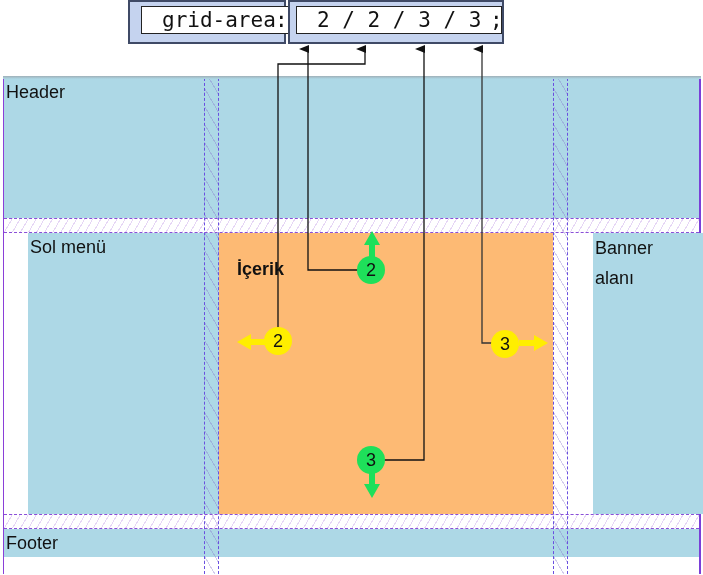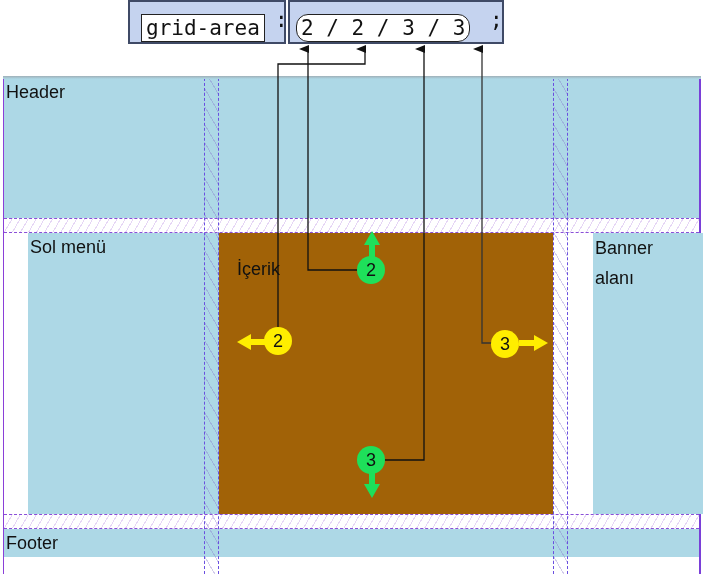--- a/index.html
+++ b/index.html
@@ -1,41 +1,41 @@
 <!DOCTYPE html>
 <html><head>
 <meta charset="utf-8">
 <style>
   html,body{margin:0;padding:0;}
   body{width:703px;height:575px;position:relative;background:#ffffff;overflow:hidden;
        font-family:"DejaVu Sans","Liberation Sans",sans-serif;}
   .code-box{position:absolute;top:0;height:44px;background:#c5d3ef;border:2px solid #3f4a66;box-sizing:border-box;}
-  .code-inner{position:absolute;top:12px;height:28px;background:#fff;border:1.5px solid #222;box-sizing:border-box;
-       font-family:"DejaVu Sans Mono","Liberation Mono",monospace;font-size:21px;line-height:26px;color:#111;padding:0 4px;white-space:pre;}
+  .code-inner{position:absolute;top:4px;height:28px;background:#fff;border:1.5px solid #222;box-sizing:border-box;
+       font-family:"DejaVu Sans Mono","Liberation Mono",monospace;font-size:21px;line-height:26px;color:#111;padding:0 20px;white-space:pre;}
   .punct{position:absolute;top:8px;font-family:"DejaVu Sans Mono","Liberation Mono",monospace;font-size:21px;color:#111;}
   .grid-area{position:absolute;left:3px;top:78px;width:698px;height:496px;border-left:1px solid #8a3fd8;border-right:2px solid #7a3fd8;box-sizing:border-box;}
   .cell{position:absolute;background:#add8e6;}
   .cell-label{position:absolute;left:2px;top:0;font-size:18px;color:#111;line-height:28px;font-family:"Liberation Sans","DejaVu Sans",sans-serif;}
   .gap-h{position:absolute;left:0;right:0;height:15px;
      background:repeating-linear-gradient(-60deg,#fff 0 6px,#e6d6f5 6px 7px);border-top:1px dashed #8a4fd8;border-bottom:1px dashed #8a4fd8;box-sizing:border-box;}
   .gap-v{position:absolute;top:0;bottom:0;width:15px;
      background:repeating-linear-gradient(60deg,transparent 0 8px,rgba(130,110,200,0.35) 8px 9px);border-left:1px dashed #6a4fe0;border-right:1px dashed #6a4fe0;box-sizing:border-box;}
-  .content{position:absolute;background:#a16207;}
+  .content{position:absolute;background:#fdba74;font-weight:bold;}
   .badge{position:absolute;width:28px;height:28px;border-radius:50%;font-size:18px;line-height:28px;text-align:center;color:#111;font-family:"Liberation Sans",sans-serif;}
   .shadow-top{position:absolute;left:3px;top:76px;width:698px;height:3px;background:linear-gradient(#9fb0b8,#add8e6);}
 </style>
 </head>
 <body>
 
 <div class="code-box" style="left:128px;width:158px;">
   <div class="code-inner" style="left:11px;">grid-area</div>
 </div>
 <div class="punct" style="left:275px;">:</div>
 <div class="code-box" style="left:288px;width:216px;">
-  <div class="code-inner" style="left:6px;border-radius:12px;">2 / 2 / 3 / 3</div>
+  <div class="code-inner" style="left:6px;">2 / 2 / 3 / 3</div>
 </div>
 <div class="punct" style="left:490px;">;</div>
 
 <div class="grid-area">
   <div class="cell" style="left:0;top:0;width:695px;height:140px;">
     <span class="cell-label">Header</span>
   </div>
   <div class="gap-h" style="top:140px;"></div>
   <div class="cell" style="left:0;top:155px;width:200px;height:281px;margin-left:24px;">
     <span class="cell-label">Sol menü</span>

